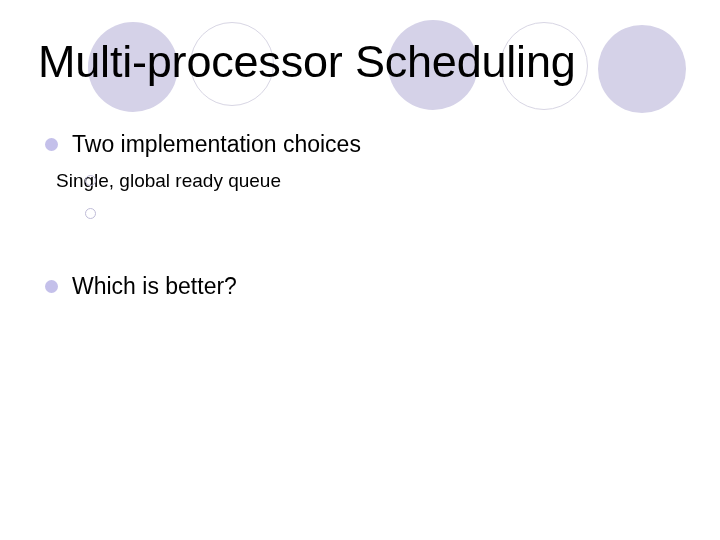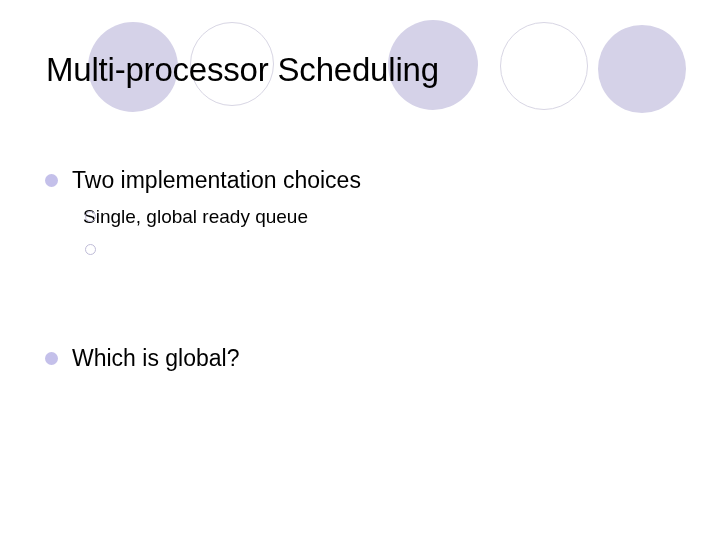--- a/index.html
+++ b/index.html
@@ -47,22 +47,22 @@
   
   #title-block {
     position: absolute;
     left: 38px;
     top: 38px;
     width: 660px;
     height: 58px;
   }
 
   #slide-title {
-    margin: 8px;
-    font-size: 33px;
+    margin: 0;
+    font-size: 45px;
     font-weight: normal;
     line-height: 48px;
     color: #000000;
     letter-spacing: -0.2px;
     white-space: nowrap;
   }
 
   
   #body-block {
     position: absolute;
@@ -74,21 +74,20 @@
   .bullet-row {
     position: relative;
     display: block;
   }
 
   
   .level-1 {
     padding-left: 72px;
     min-height: 36px;
     margin-bottom: 2px;
-    margin-top: 36px;
   }
 
   .level-1 .bullet-glyph {
     position: absolute;
     left: 45px;
     top: 12px;
     width: 13px;
     height: 13px;
     border-radius: 50%;
     background: #c4c0ea;
@@ -97,21 +96,21 @@
   .level-1 .bullet-text {
     display: block;
     font-size: 23px;
     line-height: 36px;
     color: #000000;
     white-space: nowrap;
   }
 
   
   .level-2 {
-    padding-left: 83px;
+    padding-left: 56px;
     min-height: 33px;
   }
 
   .level-2 .bullet-glyph {
     position: absolute;
     left: 85px;
     top: 11px;
     width: 11px;
     height: 11px;
     border-radius: 50%;
@@ -162,18 +161,18 @@
     </div>
 
     <div class="bullet-row level-2">
       <span class="bullet-glyph"></span>
     </div>
 
     <div class="group-gap"></div>
 
     <div class="bullet-row level-1">
       <span class="bullet-glyph"></span>
-      <span class="bullet-text">Which is global?</span>
+      <span class="bullet-text">Which is better?</span>
     </div>
 
   </div>
 
 </div>
 
 </body></html>

